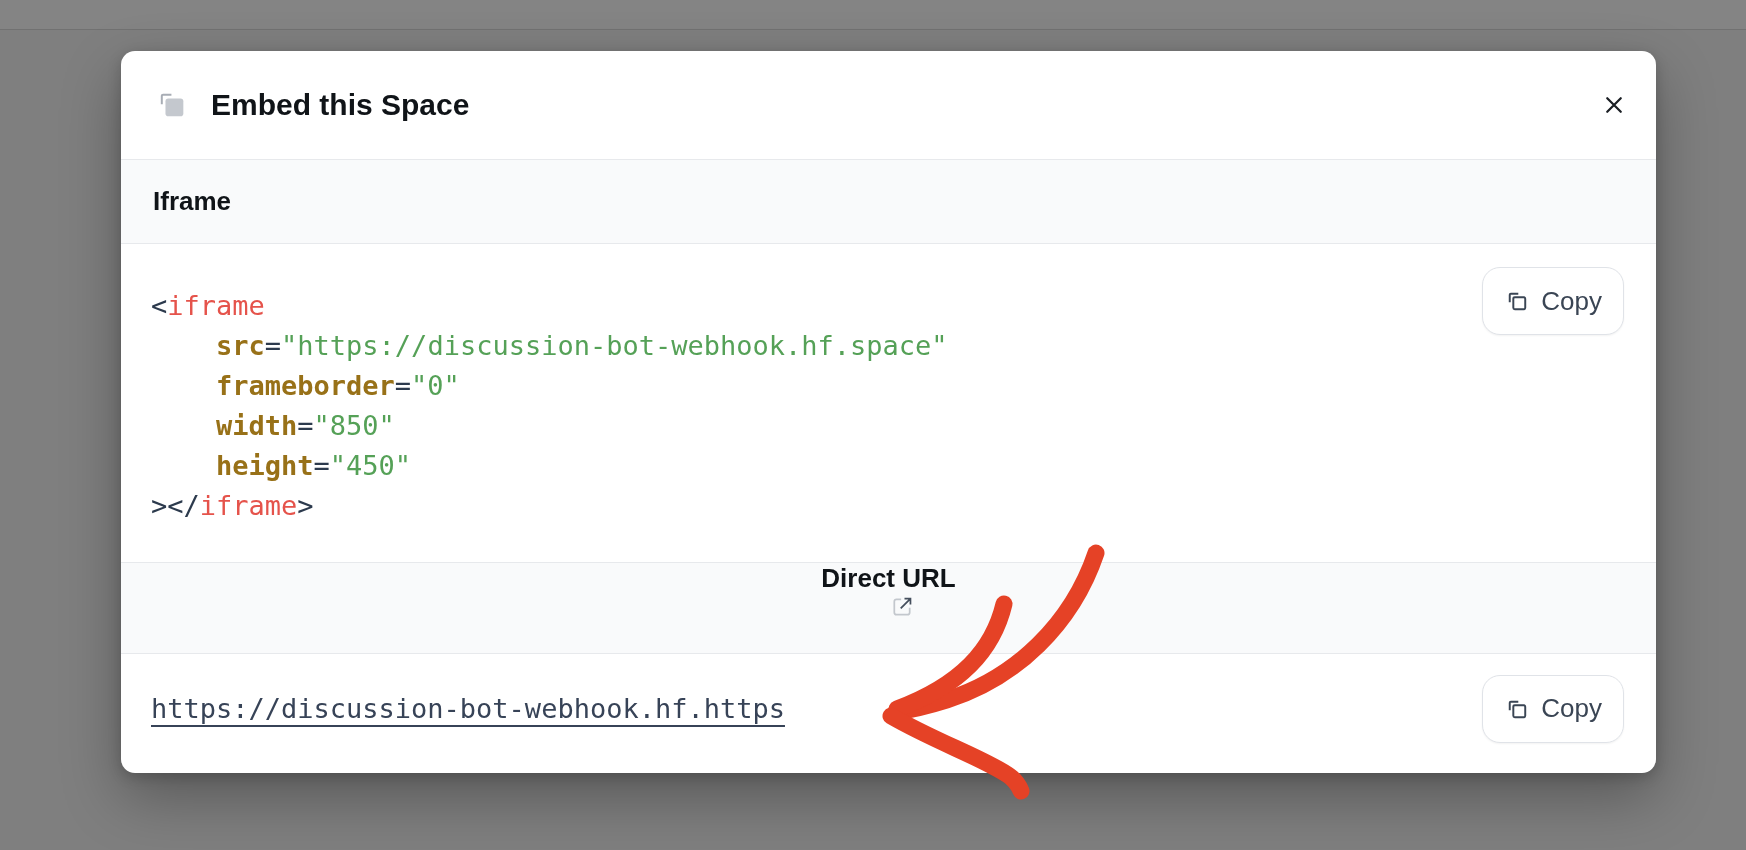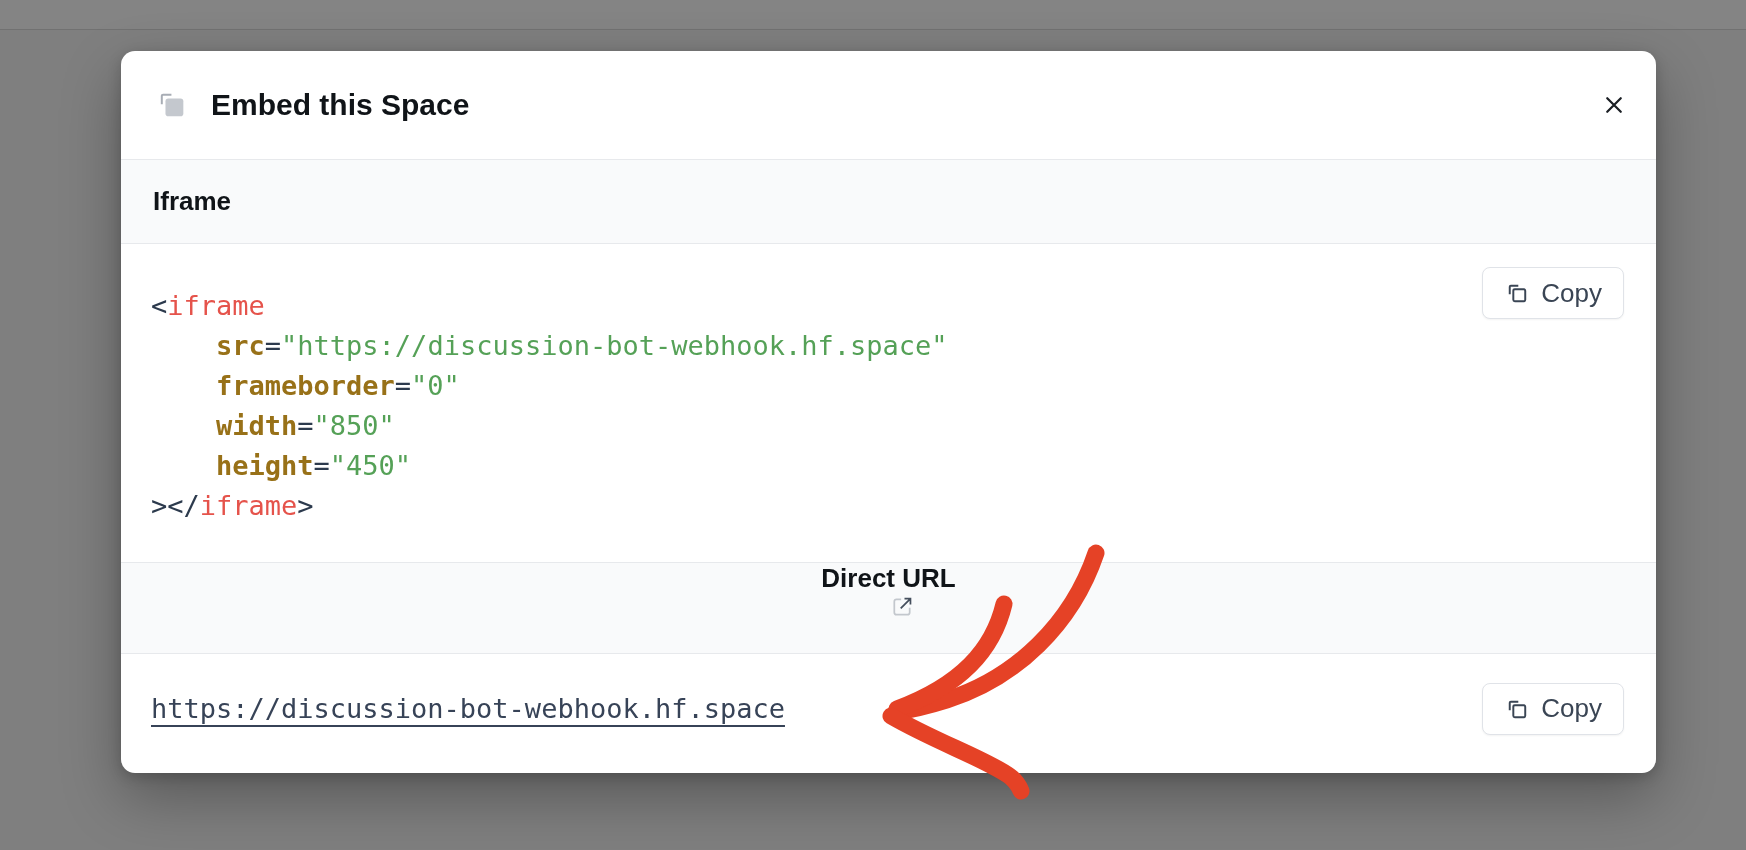--- a/index.html
+++ b/index.html
@@ -43,22 +43,22 @@
   .code-section pre {
     margin:0; font-family:"DejaVu Sans Mono", monospace;
     font-size:27px; line-height:40px; color:var(--punct);
   }
   .tk-pun { color:var(--punct); }
   .tk-tag { color:var(--tag); }
   .tk-attr { color:var(--attr);font-weight:bold; }
   .tk-str { color:var(--string); }
   
   .copy-btn {
-    display:flex; align-items:center; gap:11px; height:52px; padding:0 21px;
-    background:#ffffff; border:1px solid #e0e3e8; border-radius:8px;
+    display:flex; align-items:center; gap:11px; height:68px; padding:0 21px;
+    background:#ffffff; border:1px solid #e0e3e8; border-radius:18px;
     font-family:"Liberation Sans", sans-serif; font-size:26px; font-weight:500;
     color:var(--button_text); box-shadow:0 1px 2px rgba(0,0,0,.05); cursor:pointer;
   }
   .copy-btn svg { width:26px; height:26px; flex:0 0 auto; }
   .copy-btn.abs { position:absolute; top:23px; right:32px; }
   
   .url-section { flex:1 1 auto; display:flex; align-items:center; padding:0 32px 10px 30px; box-sizing:border-box; }
   .url-link {
     font-family:"DejaVu Sans Mono", monospace; font-size:27px; color:var(--link);
     text-decoration:underline; text-decoration-thickness:2px; text-underline-offset:7px;
@@ -105,21 +105,21 @@
 
   <div class="strip s2">
     <span class="strip-label">Direct URL</span>
     <svg class="ext-icon" viewBox="0 0 24 24" aria-hidden="true">
       <path d="M11.2 4.9 H7 a2.1 2.1 0 0 0 -2.1 2.1 v10 a2.1 2.1 0 0 0 2.1 2.1 h10 a2.1 2.1 0 0 0 2.1 -2.1 V12.8" fill="none" stroke="#c3c7cd" stroke-width="1.6"></path>
       <path d="M10.8 13.2 L19.6 4.4 M14.3 4.2 H19.8 V9.7" fill="none" stroke="#454f5d" stroke-width="1.6"></path>
     </svg>
   </div>
 
   <div class="url-section">
-    <a class="url-link" href="#">https://discussion-bot-webhook.hf.space</a>
+    <a class="url-link" href="#">https://discussion-bot-webhook.hf.https</a>
     <button class="copy-btn">
       <svg viewBox="0 0 24 24" aria-hidden="true">
         <path d="M5.3 13.2 V6.3 a1 1 0 0 1 1 -1 H13.2" fill="none" stroke="currentColor" stroke-width="1.8"></path>
         <rect x="8.6" y="8.6" width="11" height="11" rx="1.4" fill="none" stroke="currentColor" stroke-width="1.8"></rect>
       </svg>
       <span>Copy</span>
     </button>
   </div>
 
 </div>

